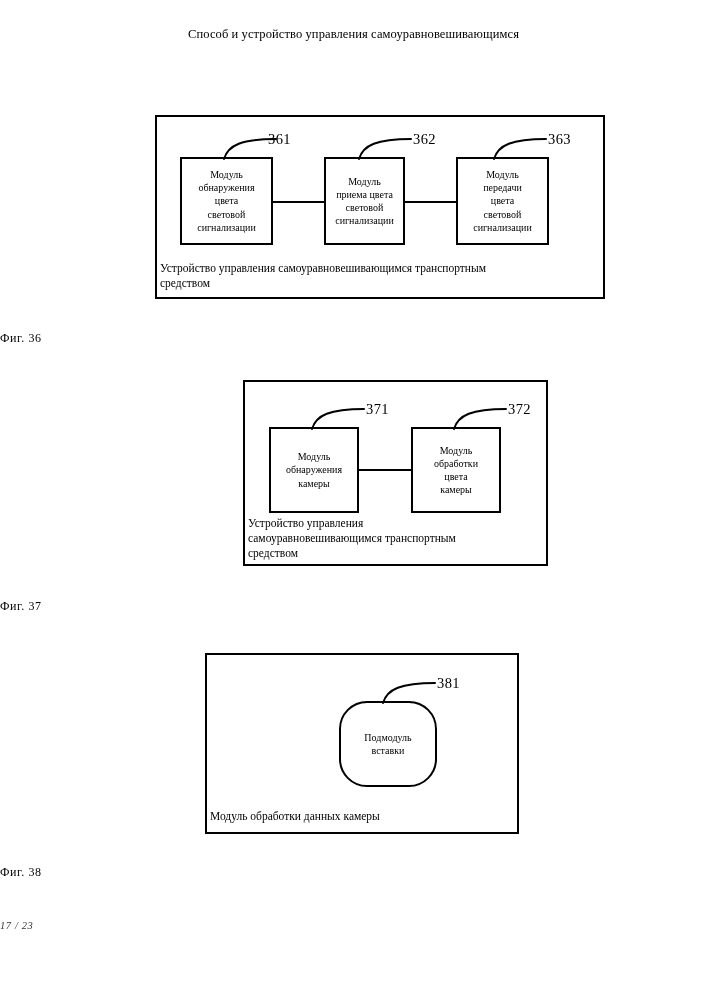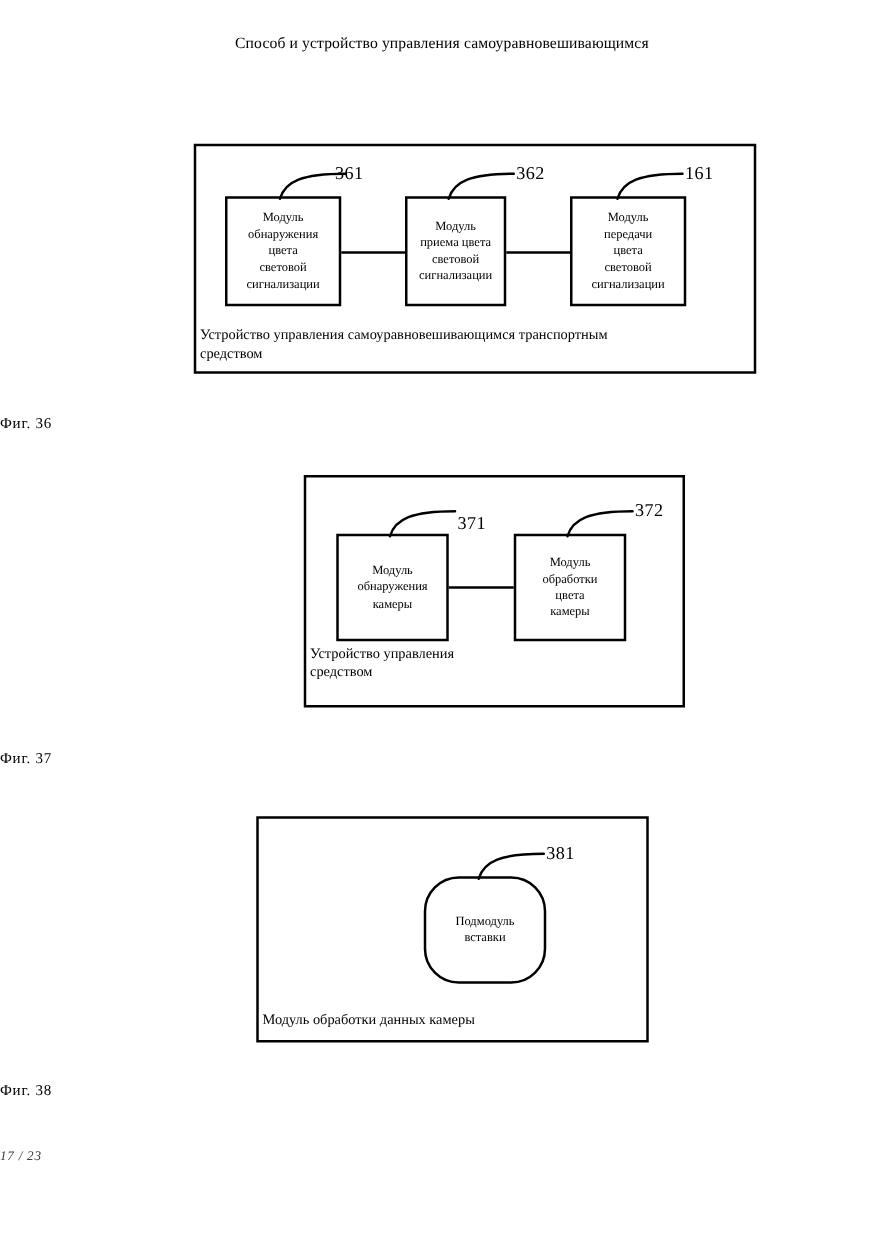--- a/index.html
+++ b/index.html
@@ -168,21 +168,21 @@
       <span class="tline">Модуль</span>
       <span class="tline">передачи</span>
       <span class="tline">цвета</span>
       <span class="tline">световой</span>
       <span class="tline">сигнализации</span>
     </span>
   </div>
   <svg class="leader" style="left:492px; top:135px; width:56px; height:26px;" viewBox="0 0 56 26">
     <path d="M 2 24 C 6 10, 20 4, 54 4"></path>
   </svg>
-  <div class="ref-num" style="left:548px; top:131px;">161</div>
+  <div class="ref-num" style="left:548px; top:131px;">363</div>
 
   <div class="outer-caption" style="left:160px; top:261px; width:440px;">
     <span class="cline">Устройство управления самоуравновешивающимся транспортным</span>
     <span class="cline">средством</span>
   </div>
 
   <div class="fig-label" style="top:326px;">Фиг. 36</div>
 </div>
 
 <div class="figure-block">
@@ -194,37 +194,38 @@
   <div class="inner-box" style="left:269px; top:427px; width:90px; height:86px;">
     <span class="box-text">
       <span class="tline">Модуль</span>
       <span class="tline">обнаружения</span>
       <span class="tline">камеры</span>
     </span>
   </div>
   <svg class="leader" style="left:310px; top:405px; width:56px; height:26px;" viewBox="0 0 56 26">
     <path d="M 2 24 C 6 10, 20 4, 54 4"></path>
   </svg>
-  <div class="ref-num" style="left:366px; top:411px;">371</div>
+  <div class="ref-num" style="left:366px; top:401px;">371</div>
 
   <div class="inner-box" style="left:411px; top:427px; width:90px; height:86px;">
     <span class="box-text">
       <span class="tline">Модуль</span>
       <span class="tline">обработки</span>
       <span class="tline">цвета</span>
       <span class="tline">камеры</span>
     </span>
   </div>
   <svg class="leader" style="left:452px; top:405px; width:56px; height:26px;" viewBox="0 0 56 26">
     <path d="M 2 24 C 6 10, 20 4, 54 4"></path>
   </svg>
   <div class="ref-num" style="left:508px; top:401px;">372</div>
 
   <div class="outer-caption" style="left:248px; top:516px; width:295px;">
     <span class="cline">Устройство управления</span>
+    <span class="cline">самоуравновешивающимся транспортным</span>
     <span class="cline">средством</span>
   </div>
 
   <div class="fig-label" style="top:594px;">Фиг. 37</div>
 </div>
 
 <div class="figure-block">
 
   <div class="outer-box" style="left:205px; top:653px; width:314px; height:181px;"></div>
 

